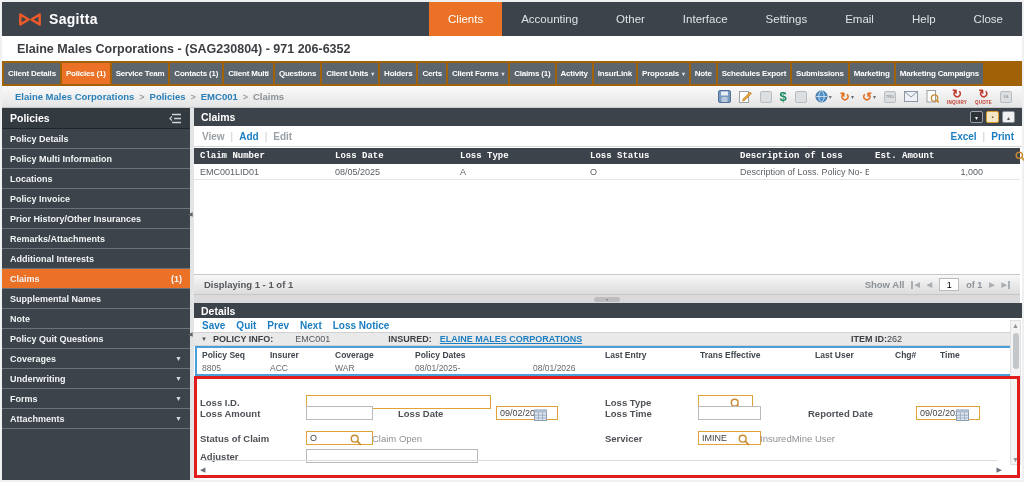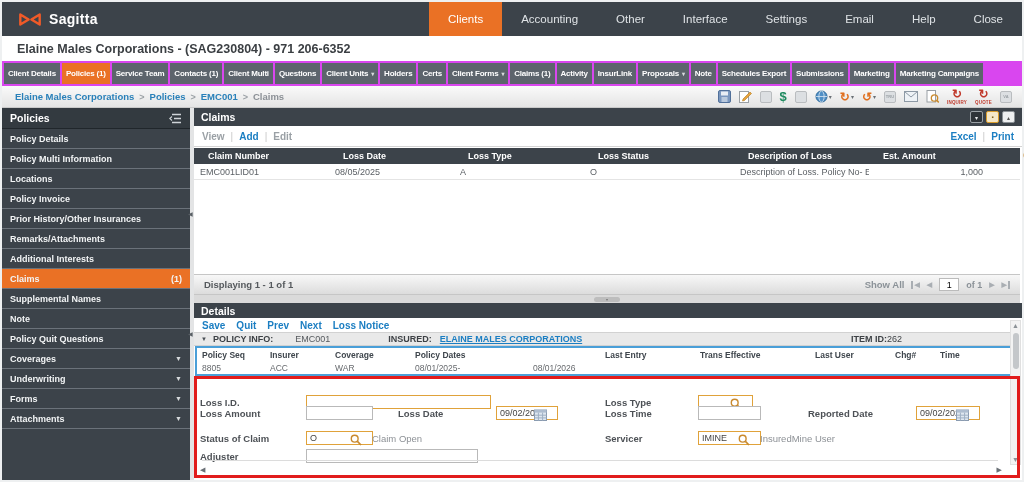--- a/index.html
+++ b/index.html
@@ -18,21 +18,21 @@
               font-size:11.5px; cursor:pointer; }
   .nav-item.active { background:#ea7125; color:#fff; }
 
   
   .title-bar { position:absolute; left:2px; right:2px; top:36px; height:25px;
                background:#fff; display:flex; align-items:center; padding-left:15px; }
   .title-bar span { font-size:12.5px; font-weight:bold; color:#3b3f43; }
 
   
   .tabbar { position:absolute; left:2px; right:2px; top:61px; height:25px;
-            background:#d946ef; display:flex; align-items:stretch; gap:2px; padding:2px 0 2px 2px; overflow:hidden; }
+            background:#a16207; display:flex; align-items:stretch; gap:2px; padding:2px 0 2px 2px; overflow:hidden; }
   .tab { background:#5c646c; color:#fff; font-size:8px; font-weight:bold; letter-spacing:-0.2px;
          display:flex; align-items:center; gap:3px; padding:0 4px; white-space:nowrap; cursor:pointer; }
   .tab.active { background:#ea7125; }
   .tcaret { font-size:6px; color:#d7dadd; }
 
   
   .crumbbar { position:absolute; left:2px; right:2px; top:86px; height:22px;
               background:linear-gradient(#fafafa,#e4e4e4); border-bottom:1px solid #c9c9c9;
               display:flex; align-items:center; padding:0 6px 0 13px; }
   .crumb { font-size:9.5px; font-weight:bold; color:#2980b9; cursor:pointer; }
@@ -77,21 +77,21 @@
                     border-bottom:1px solid #d4d4d4; display:flex; align-items:center; padding:0 8px;
                     font-size:10px; font-weight:bold; }
   .act-sep { color:#c9c9c9; margin:0 6px; font-weight:normal; }
   .act-dim { color:#9aa0a5; cursor:pointer; }
   .act-link { color:#1b7ec2; cursor:pointer; }
   .exp-links { margin-left:auto; display:flex; align-items:center; }
 
   .claims-thead { position:absolute; left:0; right:2px; top:40px; height:16px; background:#3c434a;
                   display:grid; grid-template-columns:135px 125px 130px 150px 135px 140px 1fr;
                   align-items:center; color:#fff; font-size:9px; font-weight:bold; }
-  .claims-thead > div { padding-left:14px; display:flex; align-items:center;}
+  .claims-thead > div { padding-left:6px; display:flex; align-items:center;font-family:Liberation Mono, monospace;}
   .claims-row { position:absolute; left:0; right:2px; top:56px; height:16px;
                 display:grid; grid-template-columns:135px 125px 130px 150px 135px 140px 1fr;
                 align-items:center; font-size:9px; color:#5a5f64; border-bottom:1px solid #e4e4e4; cursor:pointer;}
   .claims-row > div { padding-left:6px; white-space:nowrap; overflow:hidden; }
   .claims-row .amount, .claims-thead .amount-h { justify-content:flex-start; }
   .claims-row .amount { text-align:right; padding-right:26px; }
 
   .pagination { position:absolute; left:0; right:2px; top:166px; height:21px;
                 background:linear-gradient(#f8f8f8,#dcdcdc); border-top:1px solid #c6c6c6; border-bottom:1px solid #c6c6c6;
                 display:flex; align-items:center; padding:0 10px; font-size:9.5px; font-weight:bold; color:#55595d;}

